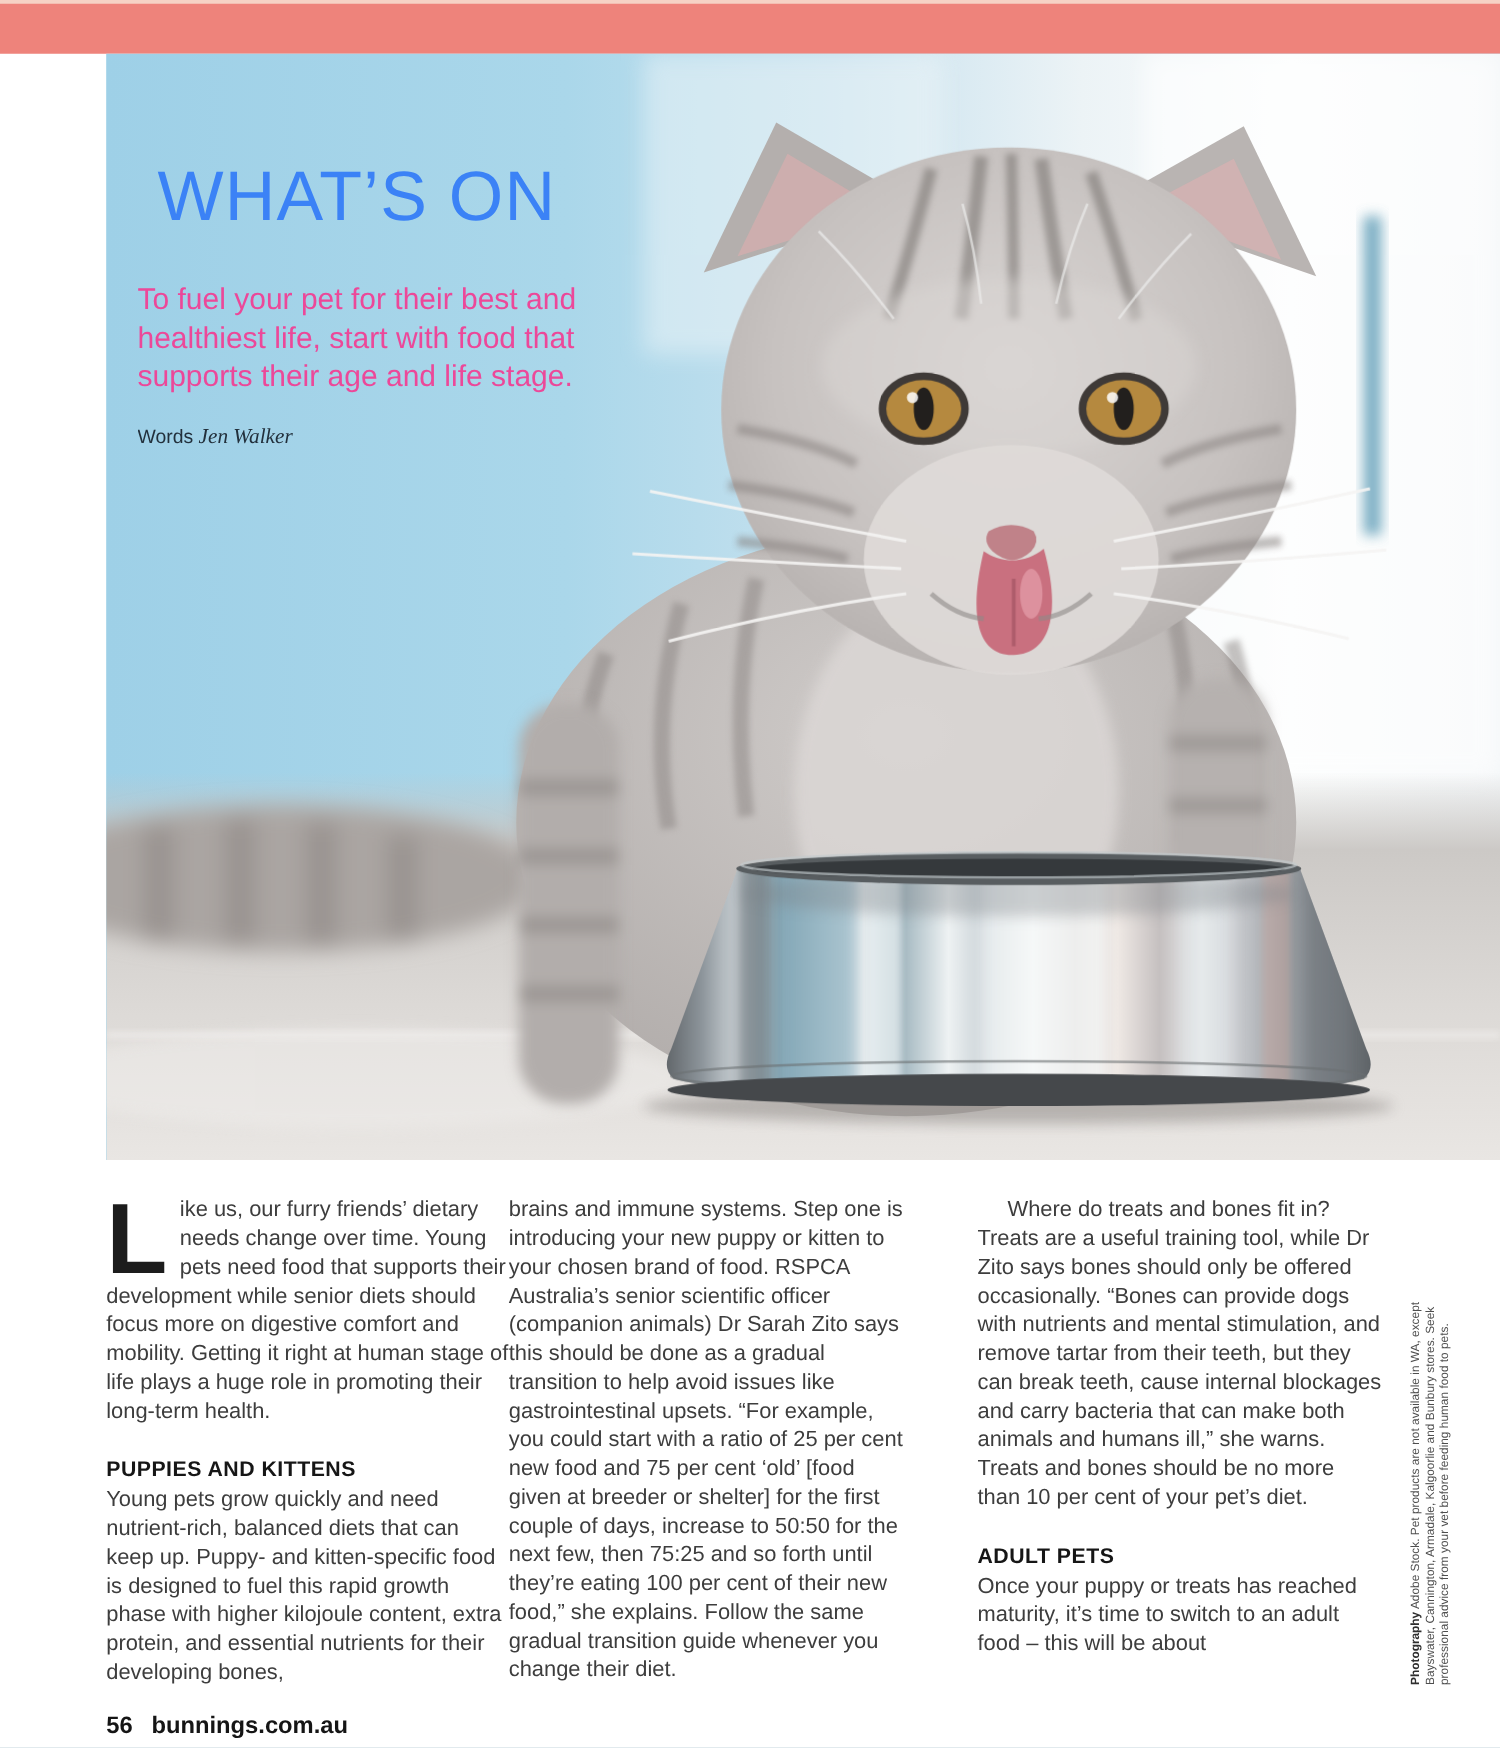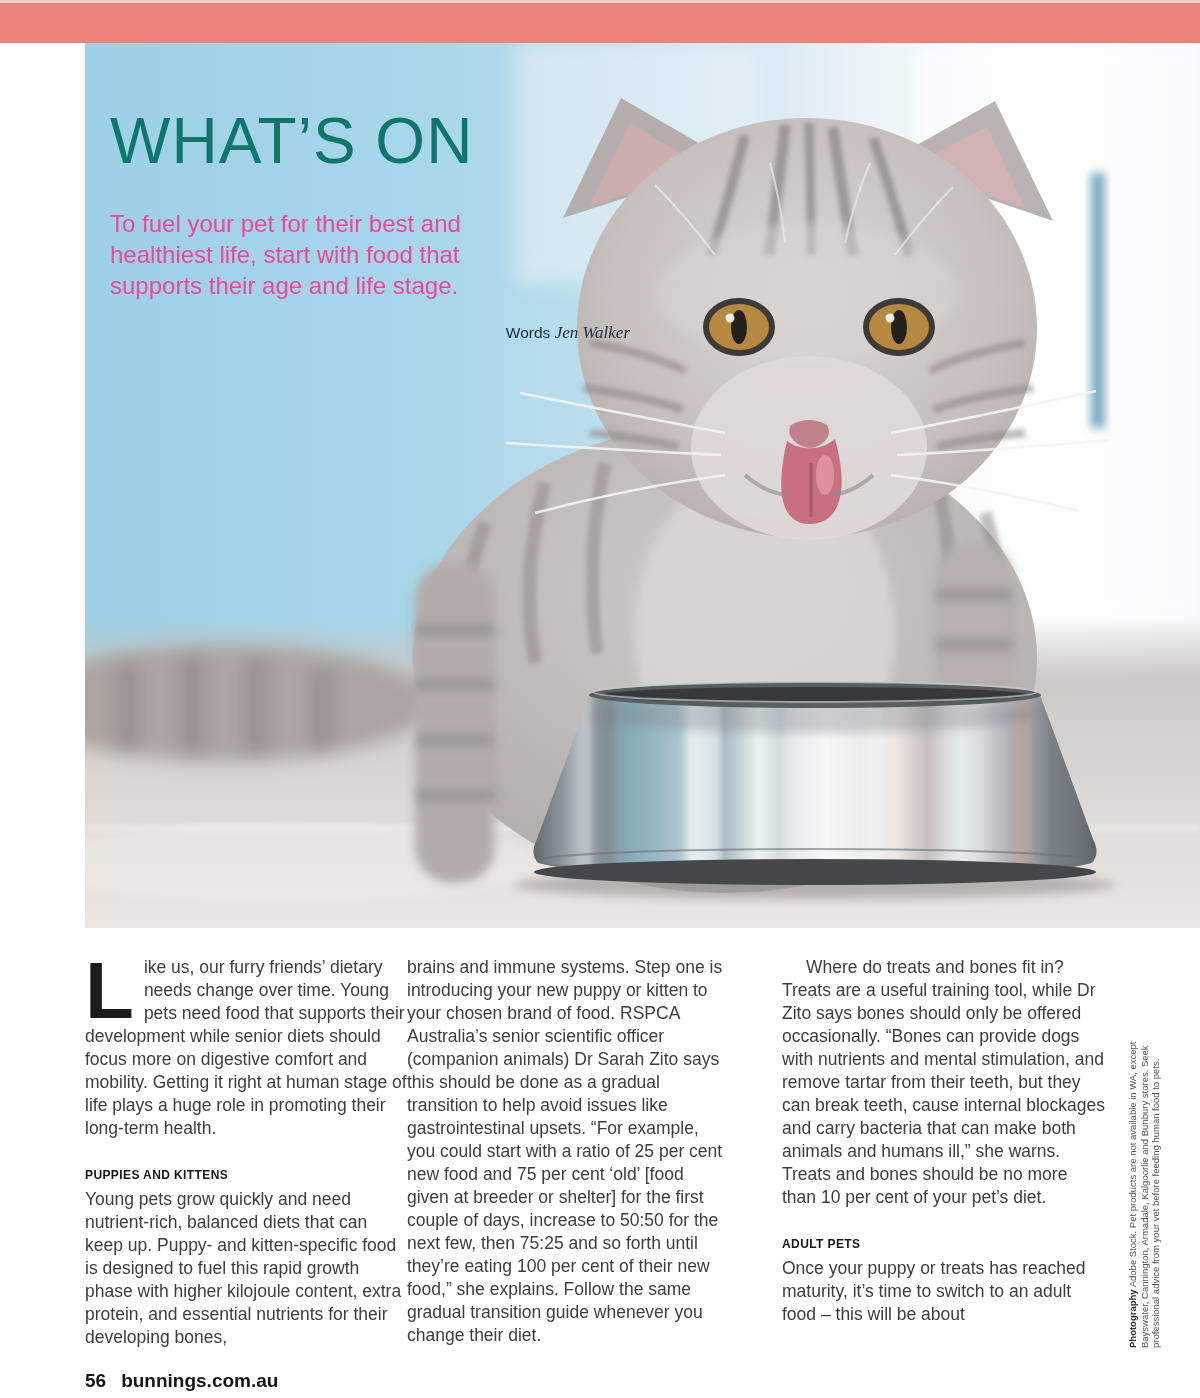--- a/index.html
+++ b/index.html
@@ -12,46 +12,46 @@
     position:absolute;left:0;top:0;width:1200px;height:43px;
     background:#ee837b;border-top:3px solid #f6d2c5;box-sizing:border-box;
   }
   .photo{
     position:absolute;left:85px;top:43px;width:1115px;height:885px;
     overflow:hidden;background:#a9d6ea;
   }
   .photo svg{display:block;}
   .hero-text{position:absolute;left:110px;top:96px;width:520px;z-index:3;}
   .title{
-    font-size:64px;line-height:90px;font-weight:400;letter-spacing:1px;
-    color:#0f766e;margin:0;
+    font-size:56px;line-height:90px;font-weight:400;letter-spacing:1px;
+    color:#3b82f6;margin:16px;
   }
   .standfirst{
     margin-top:22px;width:424px;
     font-size:24px;line-height:31px;color:#ec4899;
   }
-  .byline{margin-top:22px;font-size:15.5px;color:#22303c;text-align:right;}
+  .byline{margin-top:22px;font-size:15.5px;color:#22303c;}
   .byline .name{
     font-family:"Liberation Serif",serif;font-style:italic;font-size:17px;
   }
   .column{
     position:absolute;top:956px;width:323px;
     font-size:17.5px;line-height:23px;color:#3d3d3d;z-index:3;
   }
   .col1{left:85px;}
   .col2{left:407px;}
   .col3{left:782px;}
   .column p{margin:0;}
   .dropcap{
     float:left;font-size:80px;line-height:62px;font-weight:600;
     color:#1c1c1c;margin:4px 10px 0 0;
   }
   .colheading{
     font-weight:700;color:#161616;letter-spacing:.4px;
-    margin-top:24px;margin-bottom:1px;font-size:12px;
+    margin-top:24px;margin-bottom:1px;font-size:17px;
   }
   .indent{text-indent:24px;}
   .credit{
     position:absolute;left:975px;top:1160px;width:340px;height:36px;
     transform:rotate(-90deg);
     font-size:9.5px;line-height:11.5px;color:#4e4e4e;z-index:3;
   }
   .credit b{color:#2e2e2e;}
   .footer{
     position:absolute;left:85px;top:1370px;z-index:3;

